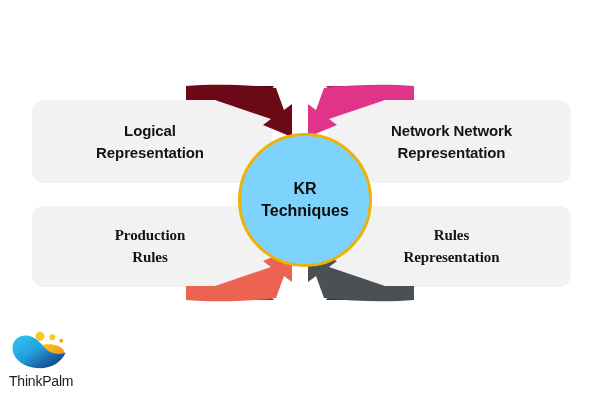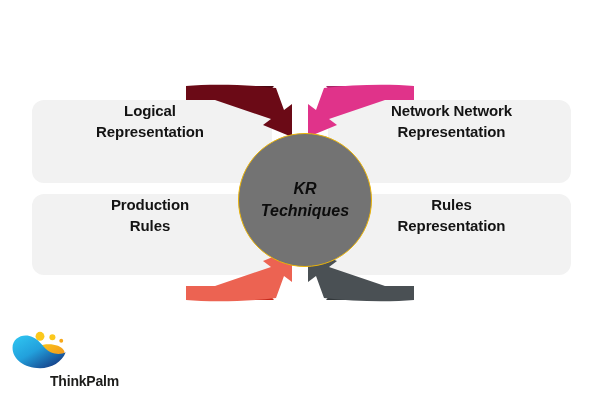--- a/index.html
+++ b/index.html
@@ -18,56 +18,55 @@
     width: 600px;
     height: 400px;
   }
 
   
   .panel {
     position: absolute;
     background: #f2f2f2;
     border-radius: 12px;
     display: flex;
-    align-items: flex-start;
+    align-items: center;
     box-sizing: border-box;
   }
   .panel-label {
     width: 100%;
     font-size: 15px;
     font-weight: bold;
     color: #141414;
     line-height: 1.42;
     letter-spacing: -0.1px;
     white-space: pre-line;
   }
   .panel-left  { left: 32px;  width: 240px; }
   .panel-right { left: 328px; width: 243px; }
   .panel-top    { top: 100px; height: 83px; }
-  .panel-bottom { top: 194px; height: 81px; }
+  .panel-bottom { top: 206px; height: 81px; font-family: Liberation Serif, serif; }
 
   .panel-left .panel-label  { text-align: center; padding: 0 14px 0 10px; }
   .panel-right .panel-label { text-align: center; padding: 0 10px 0 14px; }
 
   
   #center-hub {
     position: absolute;
     left: 238px;
     top: 133px;
     width: 134px;
     height: 134px;
     border-radius: 50%;
-    background: #737373;
-    border: 1px solid #eab308;
+    background: #7dd3fc;
+    border: 3px solid #eab308;
     box-sizing: border-box;
     display: flex;
     align-items: center;
     justify-content: center;
     z-index: 5;
-    font-style: italic;
   }
   #center-hub .hub-label {
     font-size: 16px;
     font-weight: bold;
     color: #0c0c0c;
     text-align: center;
     line-height: 1.35;
     white-space: pre-line;
   }
 
@@ -86,24 +85,23 @@
   #brand-logo {
     position: absolute;
     left: 9px;
     top: 330px;
     width: 110px;
   }
   #brand-logo .logo-mark { display: block; }
   #brand-logo .logo-text {
     margin-top: 3px;
     font-size: 14px;
-    font-weight: bold;
+    font-weight: normal;
     color: #1d1d1b;
     letter-spacing: -0.2px;
-    text-align: right;
   }
 </style>
 </head>
 <body>
 
 <div id="diagram-root">
 
   <svg id="arrows-layer" viewBox="0 0 600 400" width="600" height="400">
 
     <g>

